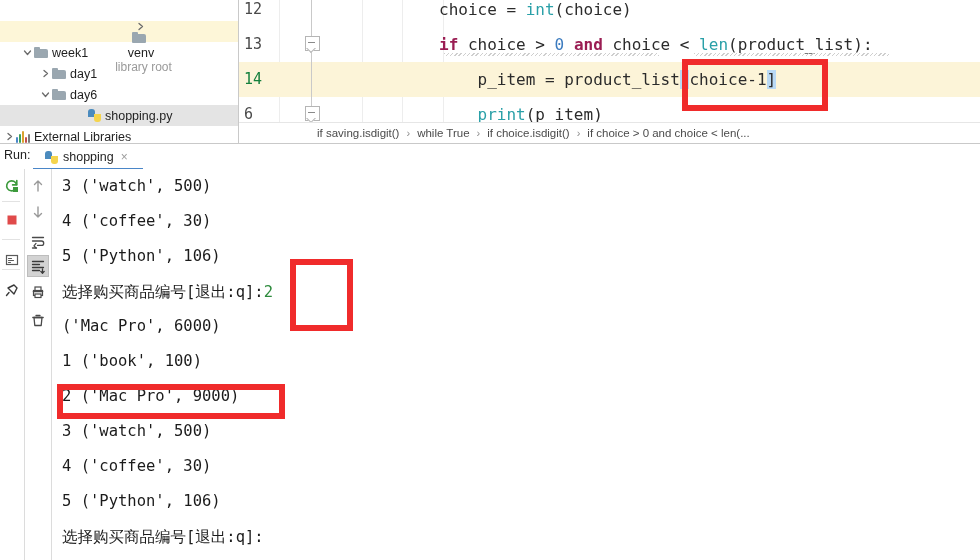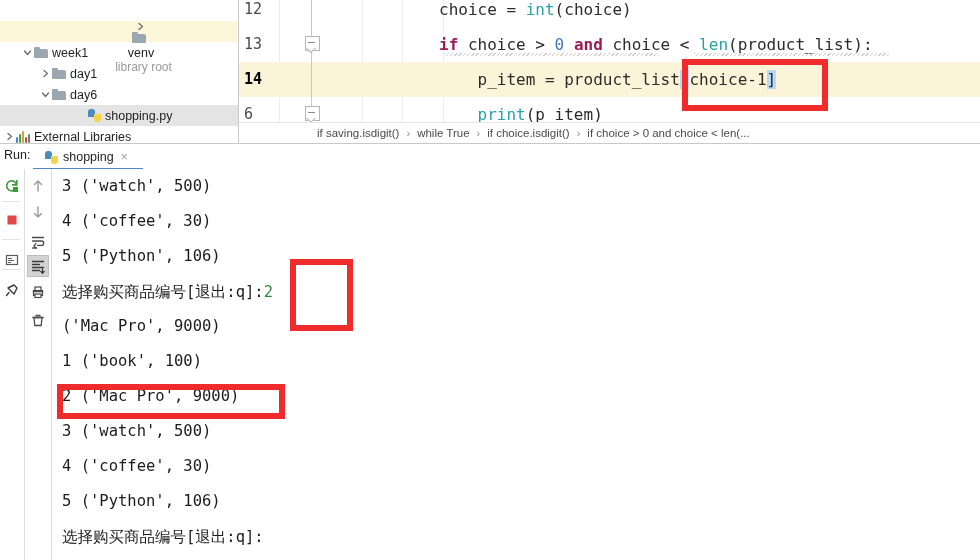--- a/index.html
+++ b/index.html
@@ -35,21 +35,21 @@
   .tree-scroll{position:absolute;right:1px;top:0;width:9px;height:143px;background:#f4f4f4;border-left:1px solid #e8e8e8;}
   .tree-scroll .thumb{position:absolute;left:1px;top:1px;width:7px;height:100px;background:#cfcfcf;border-radius:3px;}
   .tree-divider{position:absolute;left:238px;top:0;width:1px;height:143px;background:#c9c9c9;}
 
   
   .editor{position:absolute;left:239px;top:0;width:741px;height:122px;background:#ffffff;overflow:hidden;}
   .ed-line{position:absolute;left:0;width:741px;height:35px;}
   .ed-line.current{background:#fcf4d8;}
   .ln{position:absolute;left:5px;width:30px;text-align:left;
       font-family:"DejaVu Sans Mono","Liberation Mono",monospace;font-size:15px;color:#4a4a4a;line-height:35px;}
-  .ln.cur{color:#000000;font-weight:bold;}
+  .ln.cur{color:#15803d;}
   .code{position:absolute;left:200px;top:0;line-height:35px;
         font-family:"DejaVu Sans Mono","Liberation Mono",monospace;font-size:16px;color:#2b2b2b;white-space:pre;}
   .kw{color:#9a1d53;font-weight:bold;}
   .fn{color:#2aa0a8;}
   .num{color:#3b7bbf;}
   .brk{background:#b9d9f5;}
   .gutter-line{position:absolute;top:0;width:1px;height:122px;background:#ededed;}
   .fold-stem{position:absolute;background:#c9c9c9;width:1px;}
   .fold-box{position:absolute;width:13px;height:13px;border:1px solid #b5b5b5;background:#ffffff;}
   .fold-box:after{content:"";position:absolute;left:2px;top:5px;width:7px;height:1px;background:#8a8a8a;}
@@ -290,21 +290,21 @@
           <path d="M6 3.5 h4 M2.8 5.5 h10.4" stroke="#4a4a4a" fill="none" stroke-width="1.3" stroke-linecap="round" stroke-linejoin="round"></path>
         </svg>
       </div>
     </div>
 
   <div class="console" id="console">
       <div class="cline" style="top: 8px;"><span>3 ('watch', 500)</span></div>
       <div class="cline" style="top: 43px;"><span>4 ('coffee', 30)</span></div>
       <div class="cline" style="top: 78px;"><span>5 ('Python', 106)</span></div>
       <div class="cline" style="top: 113px; text-align: right;"><span>选择购买商品编号[退出:q]:</span><span class="inp">2</span></div>
-      <div class="cline" style="top: 148px;"><span>('Mac Pro', 9000)</span></div>
+      <div class="cline" style="top: 148px;"><span>('Mac Pro', 6000)</span></div>
       <div class="cline" style="top: 183px;"><span>1 ('book', 100)</span></div>
       <div class="cline" style="top: 218px;"><span>2 ('Mac Pro', 9000)</span></div>
       <div class="cline" style="top: 253px;"><span>3 ('watch', 500)</span></div>
       <div class="cline" style="top: 288px;"><span>4 ('coffee', 30)</span></div>
       <div class="cline" style="top: 323px;"><span>5 ('Python', 106)</span></div>
       <div class="cline" style="top: 358px;"><span>选择购买商品编号[退出:q]:</span></div>
     </div>
 
   <div id="annots">
       <div class="annot" style="left: 682px; top: 59px; width: 146px; height: 52px; border-color: rgb(240, 43, 43);"></div>

